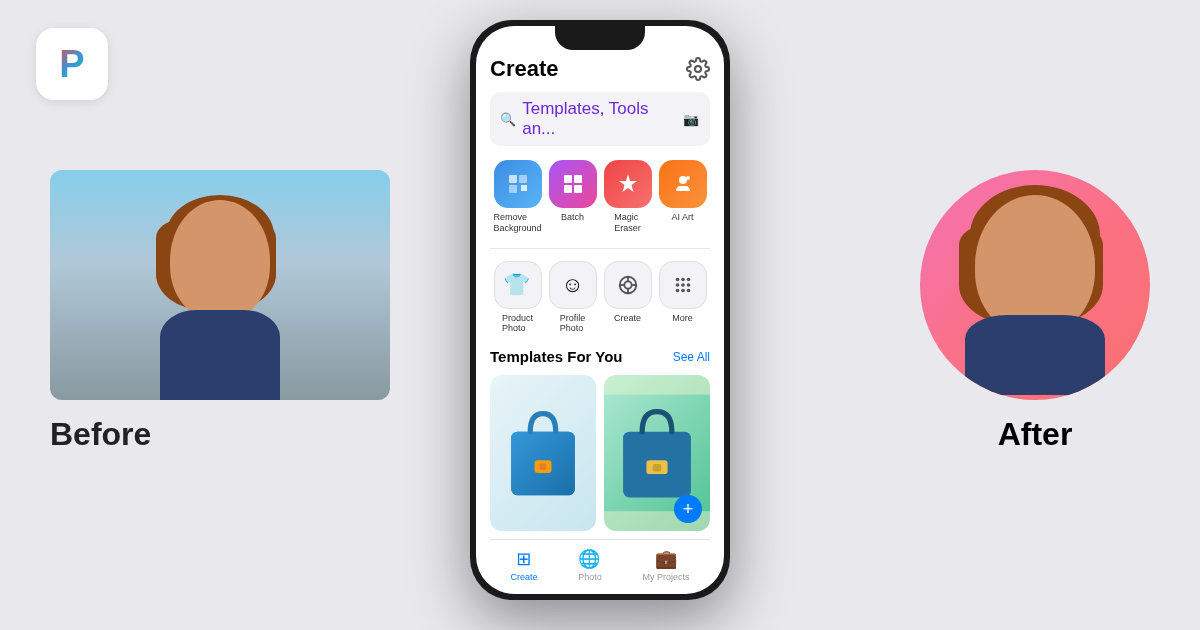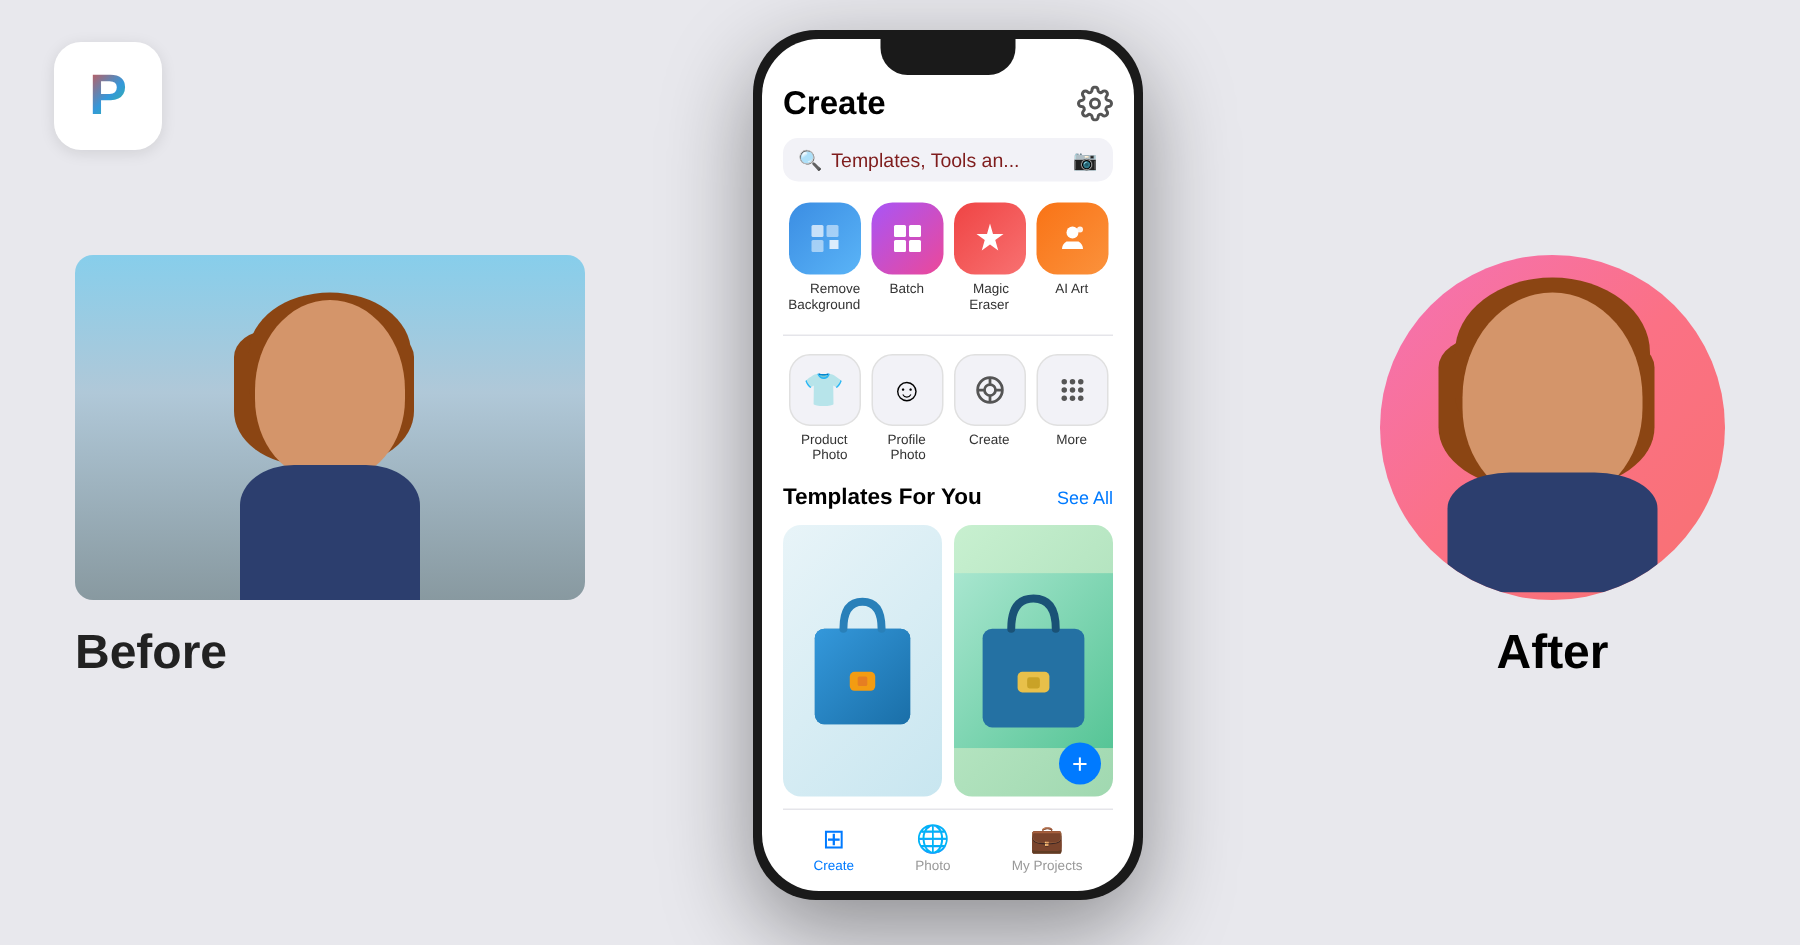--- a/index.html
+++ b/index.html
@@ -116,21 +116,20 @@
       height: 580px;
     }
     .phone-outer {
       width: 260px;
       height: 580px;
       background: #1a1a1a;
       border-radius: 42px;
       padding: 6px;
       box-shadow: 0 20px 60px rgba(0,0,0,0.4);
       position: relative;
-      margin-left: 32px;
     }
     .phone-inner {
       width: 100%;
       height: 100%;
       background: white;
       border-radius: 38px;
       overflow: hidden;
       position: relative;
     }
     
@@ -180,22 +179,22 @@
       border-radius: 10px;
       padding: 7px 10px;
       gap: 6px;
       margin-bottom: 14px;
     }
     .search-icon-sm {
       color: #999;
       font-size: 13px;
     }
     .search-text {
-      color: #7f1d1d;
-      font-size: 13px;
+      color: #6d28d9;
+      font-size: 17px;
       flex: 1;
     }
     .camera-icon {
       color: #999;
       font-size: 13px;
     }
 
     
     .tools-row {
       display: flex;
@@ -214,21 +213,21 @@
       height: 48px;
       border-radius: 14px;
       display: flex;
       align-items: center;
       justify-content: center;
       font-size: 22px;
     }
     .tool-label {
       font-size: 9px;
       color: #333;
-      text-align: right;
+      text-align: left;
       line-height: 1.2;
     }
 
     
     .icon-blue { background: linear-gradient(135deg, #3b8de3, #5ab4f7); }
     .icon-purple { background: linear-gradient(135deg, #a855f7, #ec4899); }
     .icon-red { background: linear-gradient(135deg, #ef4444, #f87171); }
     .icon-orange { background: linear-gradient(135deg, #f97316, #fb923c); }
     .icon-gray { background: #f2f2f7; border: 1px solid #e0e0e0; }
 

